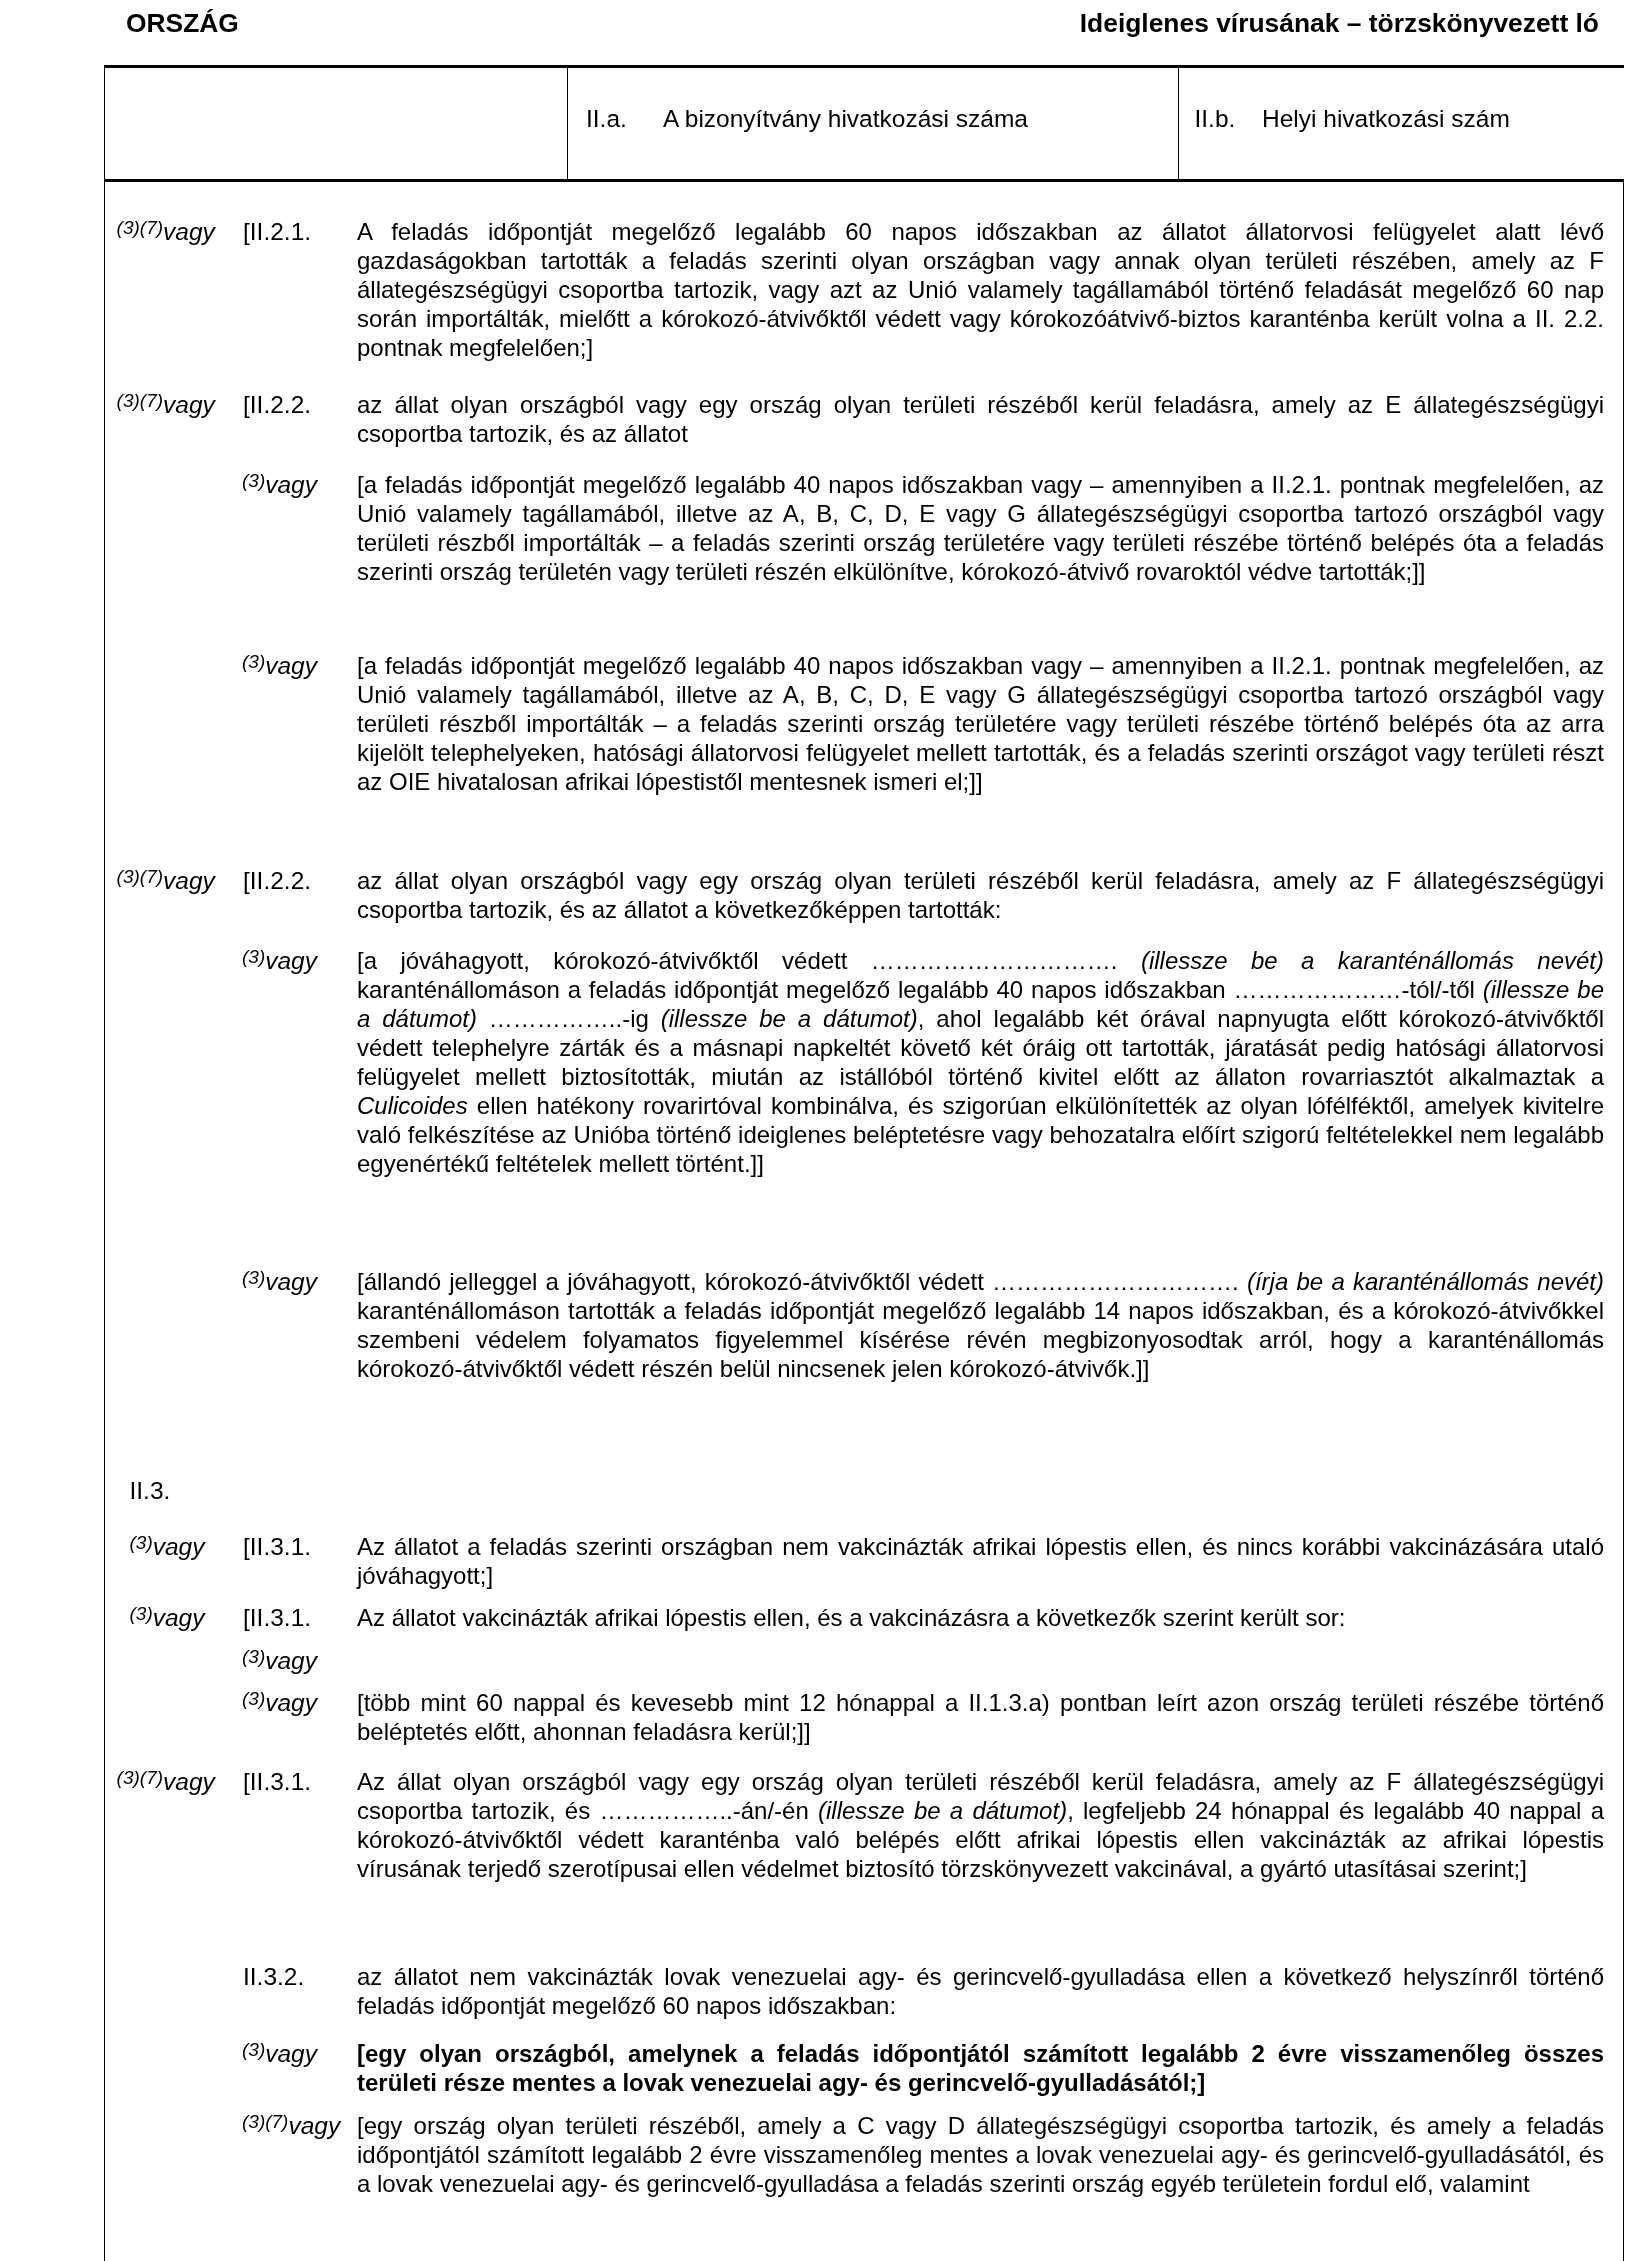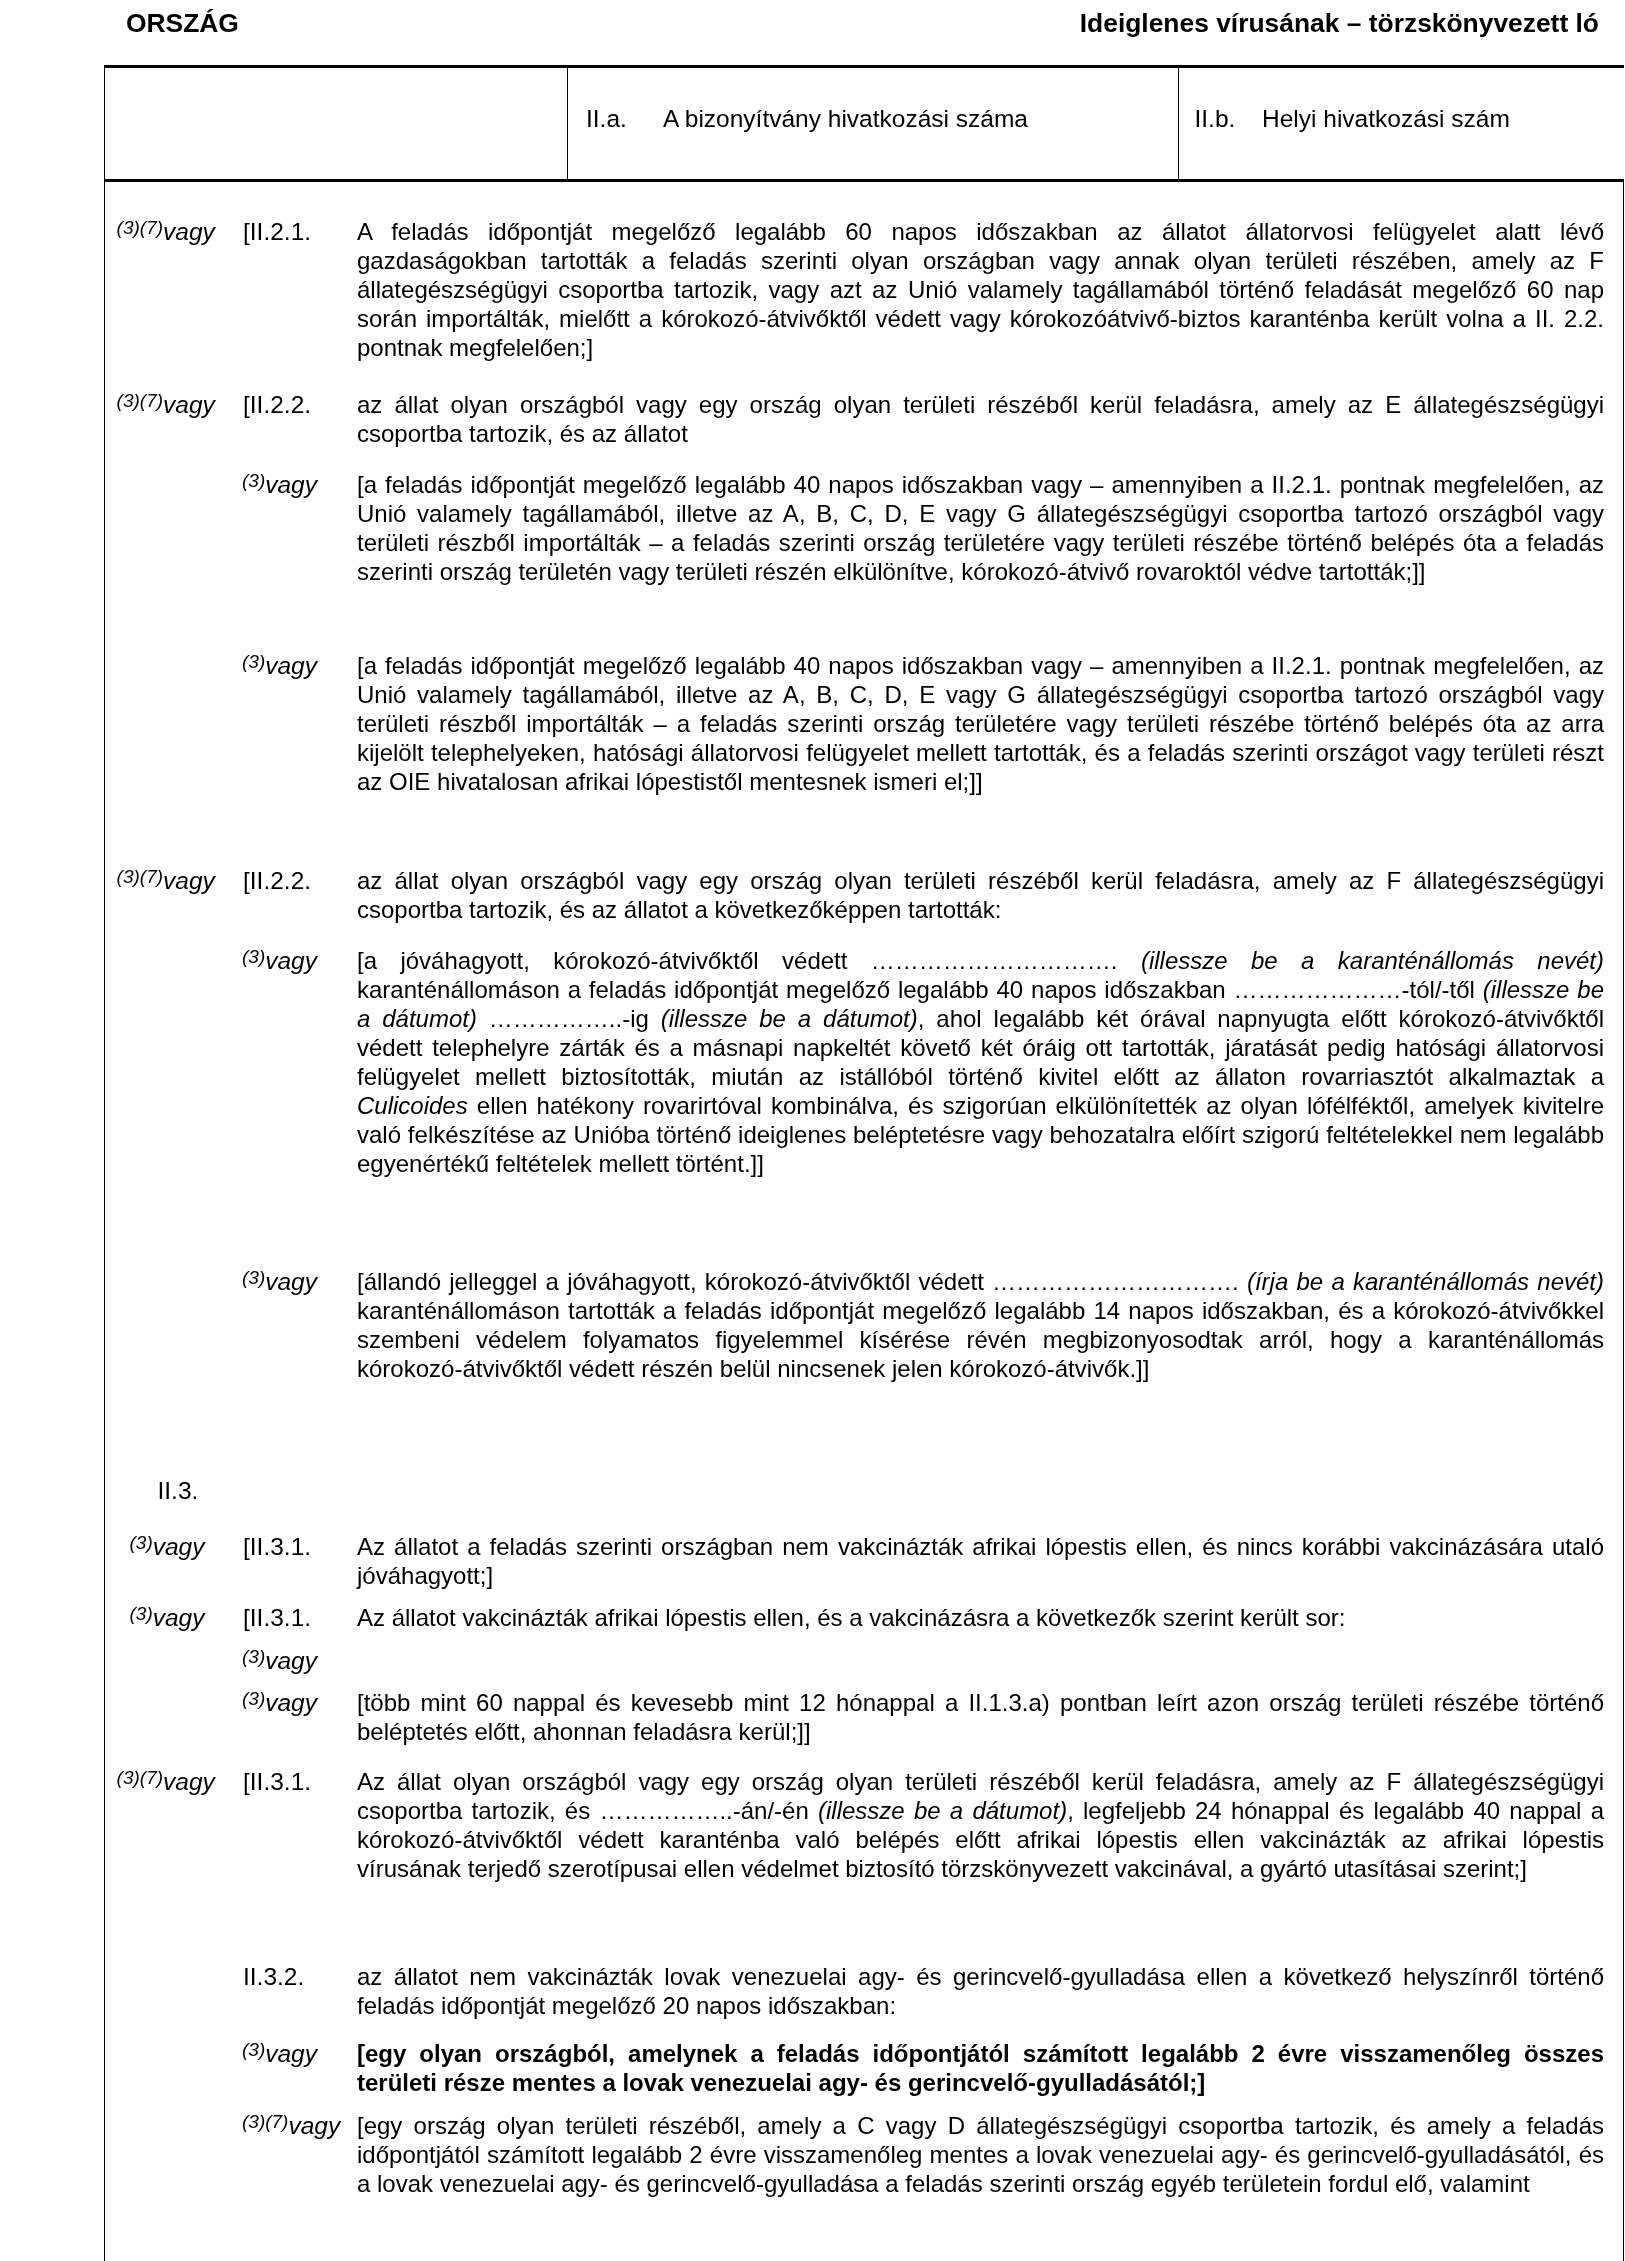--- a/index.html
+++ b/index.html
@@ -15,21 +15,21 @@
   .ref-cell.c3 { left:1074px; width:446px; border-right:1.3px solid #000; }
   .ref-text { position:absolute; top:37px; font-size:24.5px; }
   .body-frame { position:absolute; left:104px; top:182px; width:1520px; height:2079px;
                 border-left:1.3px solid #000; border-right:1.3px solid #000; box-sizing:border-box; }
   .lbl { position:absolute; font-size:24.5px; line-height:29px; white-space:nowrap; }
   .lbl i { font-style:italic; }
   .lbl sup { font-size:19px; font-style:italic; vertical-align:top; position:relative; top:-3.9px;text-align:right; }
   .txt { position:absolute; left:252px; width:1247px; font-size:24px; line-height:29px;
          text-align:justify; }
   .txt i { font-style:italic; }
-  .sec-title { position:absolute; font-size:24.5px; line-height:29px;margin-left:28px; }
+  .sec-title { position:absolute; font-size:24.5px; line-height:29px; }
 </style>
 </head>
 <body>
 
 <div class="hdr-left">ORSZÁG</div>
 <div class="hdr-right">Ideiglenes vírusának – törzskönyvezett ló</div>
 
 <div class="ref-table">
   <div class="ref-cell c1"></div>
   <div class="ref-cell c3">
@@ -67,19 +67,19 @@
     <div class="lbl" style="left: 24.5px; top: 1421px;"><sup>(3)</sup><i>vagy</i></div>
     <div class="lbl" style="left: 138px; top: 1421px;">[II.3.1.</div>
     <div class="txt" style="top: 1421px;">Az állatot vakcinázták afrikai lópestis ellen, és a vakcinázásra a következők szerint került sor:</div>
     <div class="lbl" style="left: 137px; top: 1464px;"><sup>(3)</sup><i>vagy</i></div>
     <div class="lbl" style="left: 137px; top: 1506px;"><sup>(3)</sup><i>vagy</i></div>
     <div class="txt" style="top: 1506px;">[több mint 60 nappal és kevesebb mint 12 hónappal a II.1.3.a) pontban leírt azon ország területi részébe történő beléptetés előtt, ahonnan feladásra kerül;]]</div>
     <div class="lbl" style="left: 11.6px; top: 1585px;"><sup>(3)(7)</sup><i>vagy</i></div>
     <div class="lbl" style="left: 138px; top: 1585px;">[II.3.1.</div>
     <div class="txt" style="top: 1585px;"><span>Az állat olyan országból vagy egy ország olyan területi részéből kerül feladásra, amely az F állategészségügyi csoportba tartozik, és ……………..-án/-én </span><i>(illessze be a dátumot)</i><span>, legfeljebb 24 hónappal és legalább 40 nappal a kórokozó-átvivőktől védett karanténba való belépés előtt afrikai lópestis ellen vakcinázták az afrikai lópestis vírusának terjedő szerotípusai ellen védelmet biztosító törzskönyvezett vakcinával, a gyártó utasításai szerint;]</span></div>
     <div class="lbl" style="left: 138px; top: 1780px;">II.3.2.</div>
-    <div class="txt" style="top: 1780px;">az állatot nem vakcinázták lovak venezuelai agy- és gerincvelő-gyulladása ellen a következő helyszínről történő feladás időpontját megelőző 20 napos időszakban:</div>
+    <div class="txt" style="top: 1780px;">az állatot nem vakcinázták lovak venezuelai agy- és gerincvelő-gyulladása ellen a következő helyszínről történő feladás időpontját megelőző 60 napos időszakban:</div>
     <div class="lbl" style="left: 137px; top: 1857px;"><sup>(3)</sup><i>vagy</i></div>
     <div class="txt" style="top: 1857px; font-weight: bold;">[egy olyan országból, amelynek a feladás időpontjától számított legalább 2 évre visszamenőleg összes területi része mentes a lovak venezuelai agy- és gerincvelő-gyulladásától;]</div>
     <div class="lbl" style="left: 137px; top: 1929px;"><sup>(3)(7)</sup><i>vagy</i></div>
     <div class="txt" style="top: 1929px;">[egy ország olyan területi részéből, amely a C vagy D állategészségügyi csoportba tartozik, és amely a feladás időpontjától számított legalább 2 évre visszamenőleg mentes a lovak venezuelai agy- és gerincvelő-gyulladásától, és a lovak venezuelai agy- és gerincvelő-gyulladása a feladás szerinti ország egyéb területein fordul elő, valamint</div>
   </div>
 
 
 </body></html>

